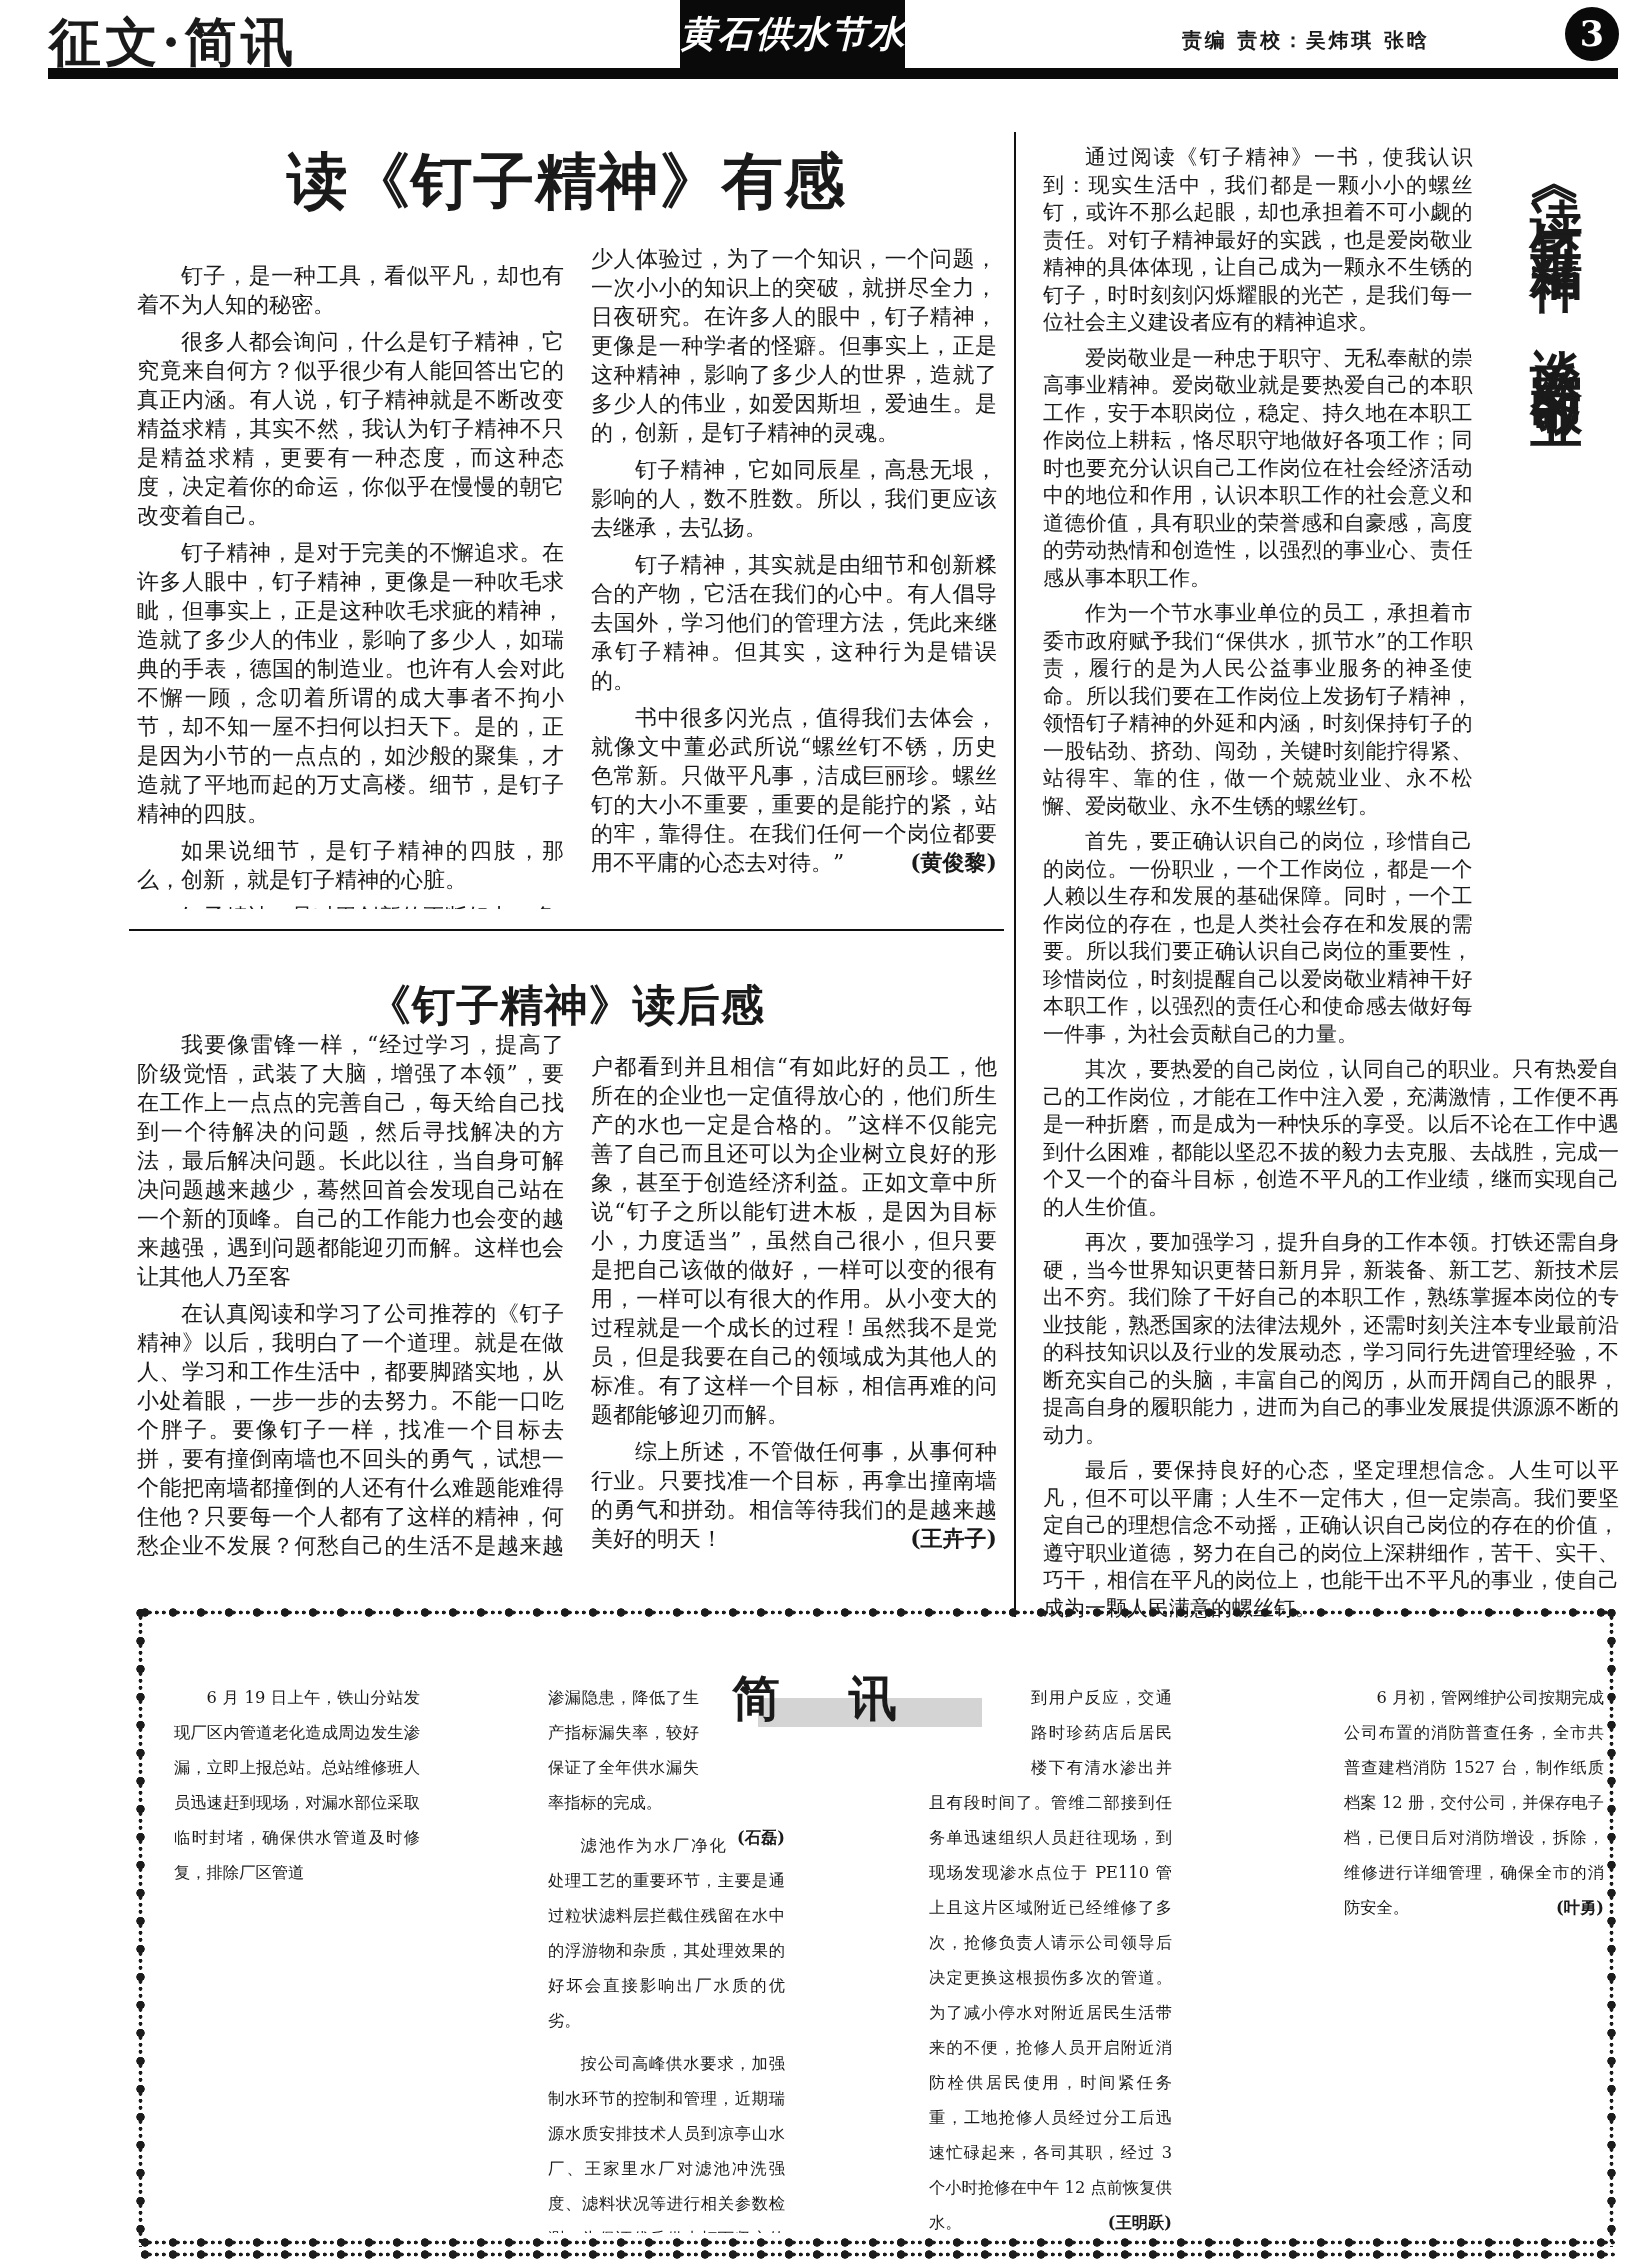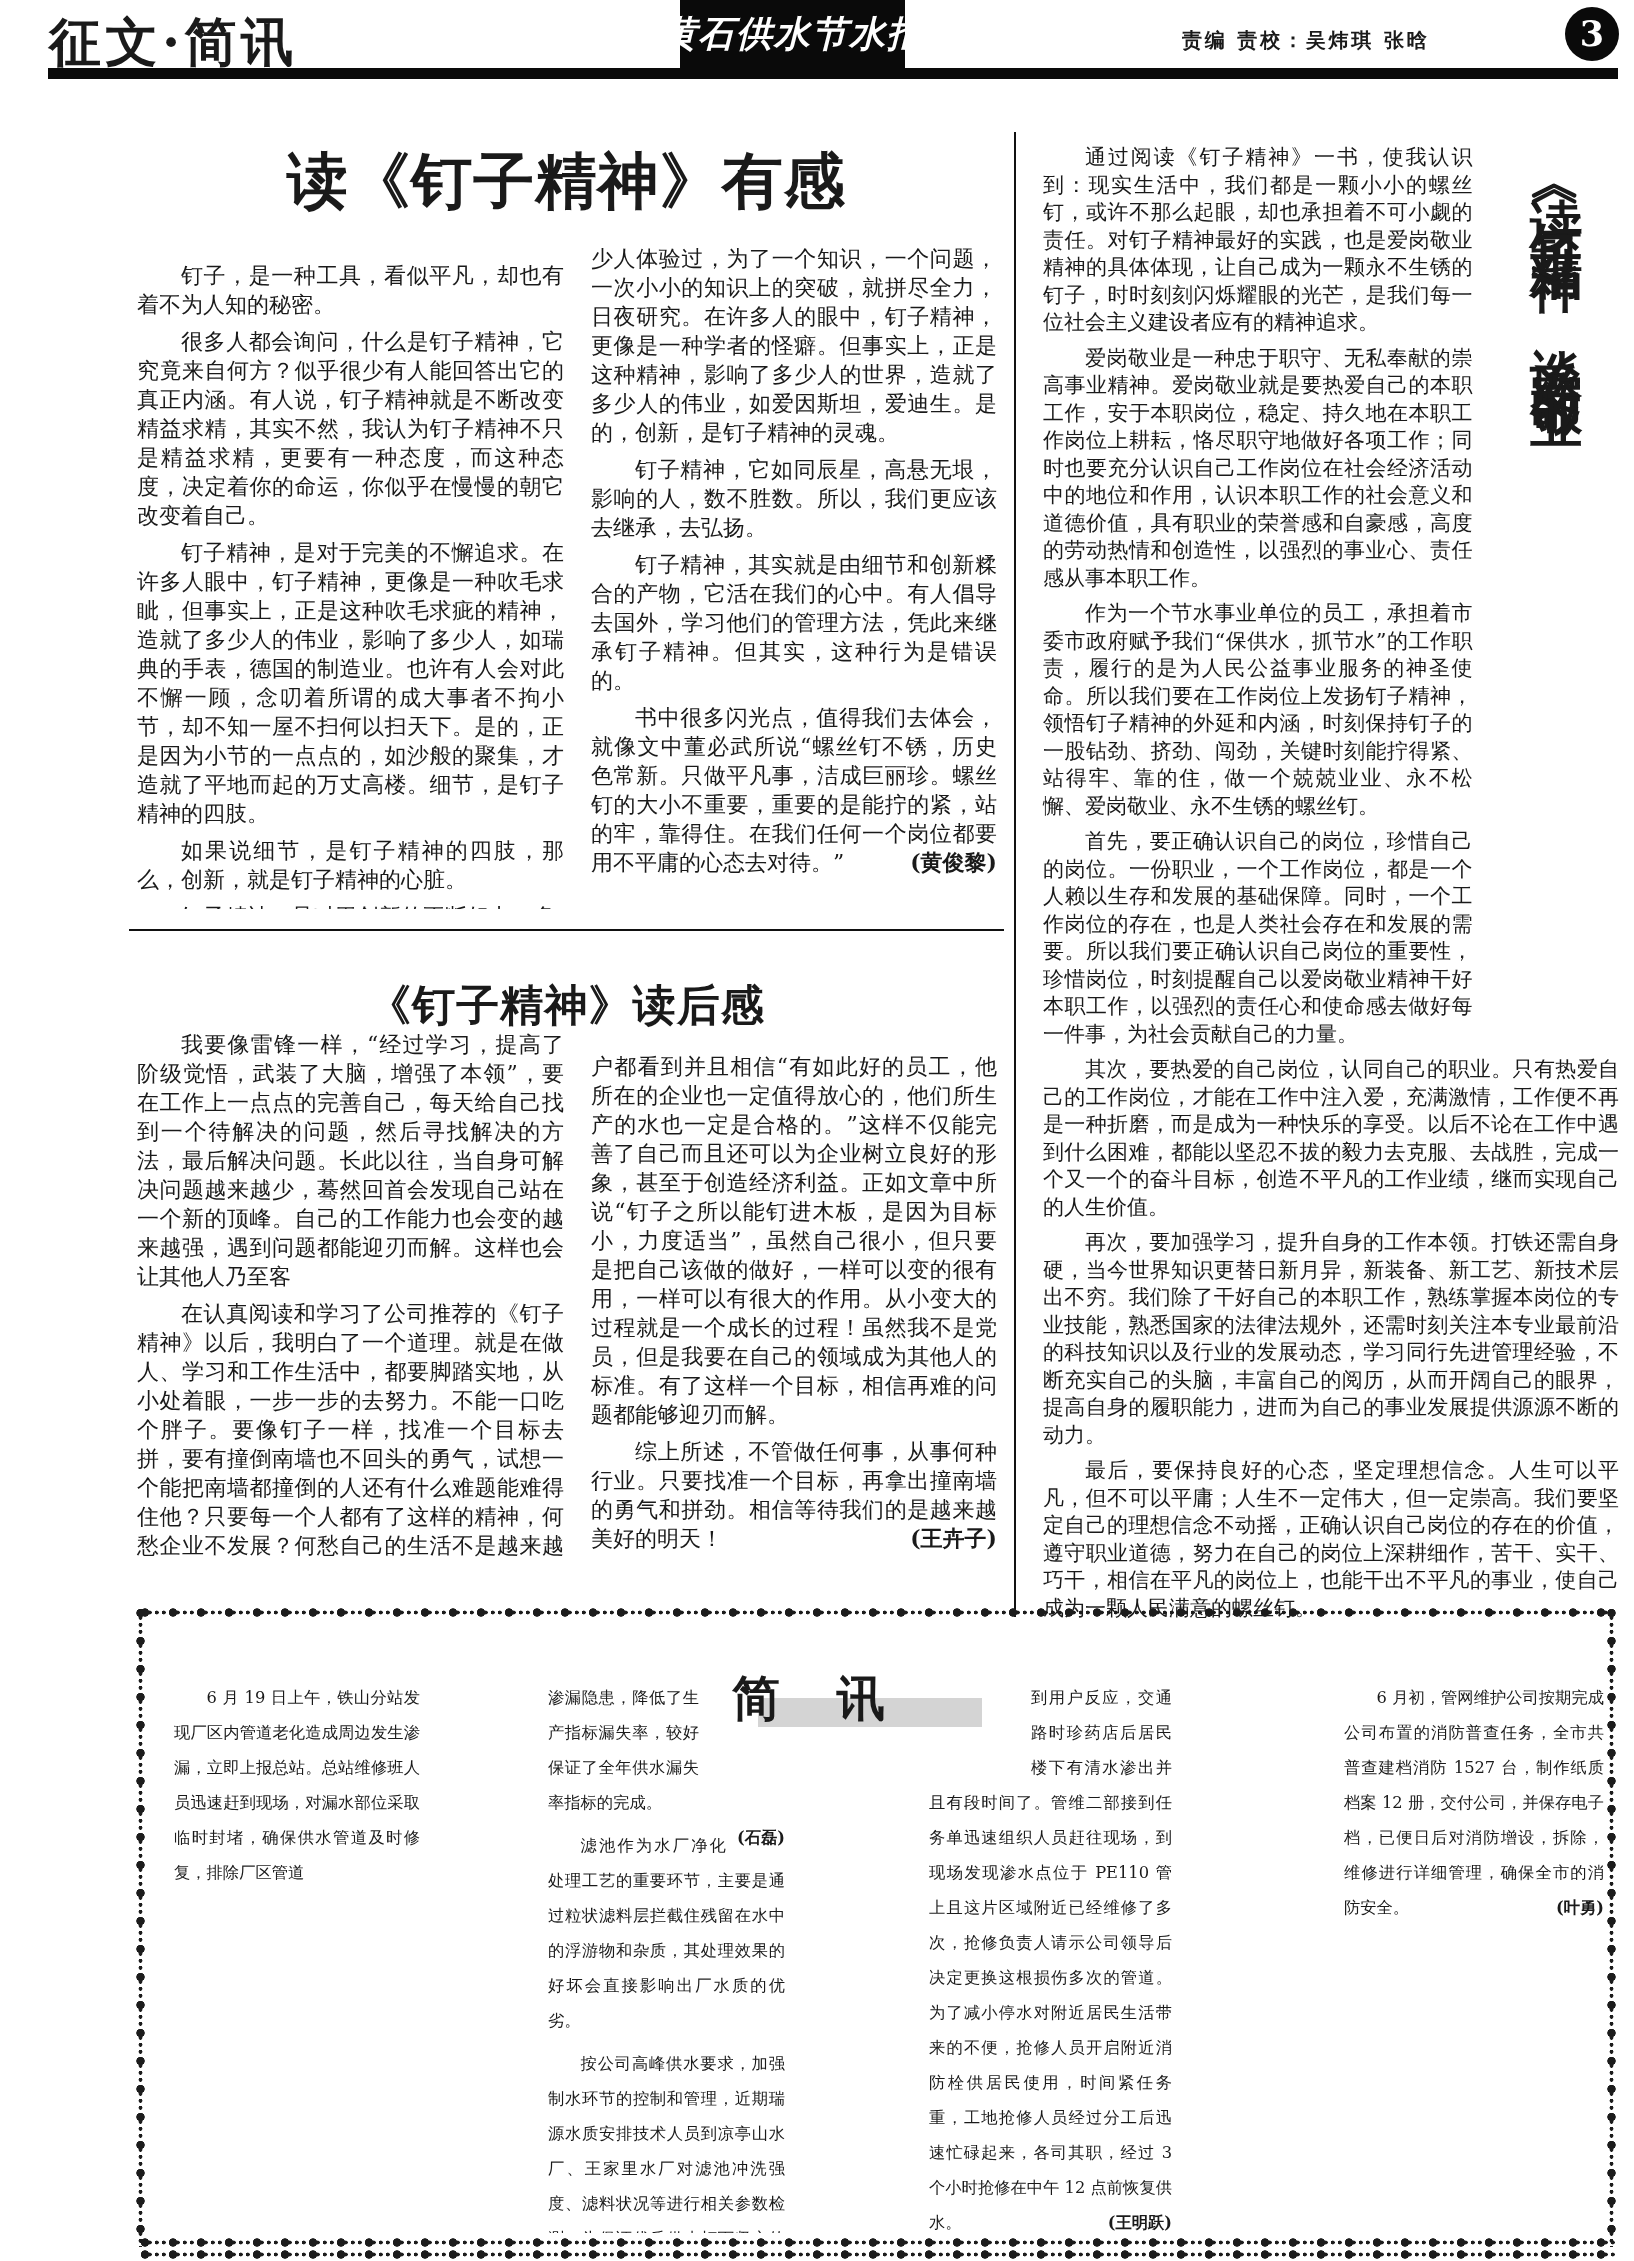--- a/index.html
+++ b/index.html
@@ -4,21 +4,21 @@
 <style>
   html,body { margin:0; padding:0; background:#e8e8e8; }
   .page {
     position:relative; width:1635px; height:2261px; background:#ffffff;
     font-family:"DejaVu Serif","Liberation Serif",serif; color:#1a1a1a;
     overflow:hidden;
   }
   
   .hdr-left { position:absolute; left:49px; top:7.9px; font-size:52px; font-weight:700; letter-spacing:4.5px; }
   .masthead { position:absolute; left:680px; top:0; width:225px; height:68px; background:#0a0a0a;
-              display:flex; align-items:center; justify-content:center; }
+              display:flex; align-items:center; }
   .masthead span { color:#fff; font-size:36px; font-weight:bold; font-style:italic; letter-spacing:1.7px; white-space:nowrap; }
   .editors { position:absolute; left:1182px; top:27px; font-size:20px; font-weight:bold; letter-spacing:2.8px; white-space:nowrap; }
   .pagenum { position:absolute; left:1565px; top:6.7px; width:54px; height:54px; border-radius:50%;
              background:#0a0a0a; color:#fff; display:flex; align-items:center; justify-content:center;
              font-size:35px; font-weight:bold; }
   .hdr-bar { position:absolute; left:48px; top:68px; width:1570px; height:10.7px; background:#0a0a0a; }
 
   
   .a1-title { position:absolute; left:129px; top:141px; width:875px; text-align:center;
               font-size:61px; font-weight:900; letter-spacing:1.1px; white-space:nowrap; }
@@ -57,21 +57,21 @@
              radial-gradient(circle at 4.5px 2.8px, #1c1c1c 1.7px, transparent 2.2px);
            background-size:9px 28px, 9px 7px; }
   .bx-top    { left:140px;  top:1608px; width:1477px; }
   .bx-bottom { left:140px;  top:2238px; width:1477px; }
   .bx-bottom2{ left:140px;  top:2250px; width:1477px; }
   .bx-left   { left:136px;  top:1608px; height:639px; }
   .bx-right  { left:1607px; top:1608px; height:639px; }
 
   .jx-shadow { position:absolute; left:758px; top:1698px; width:224px; height:29px; background:#d4d4d4; }
   .jx-title  { position:absolute; left:732px; top:1667px; font-size:48px; font-weight:900;
-               letter-spacing:20px; white-space:nowrap; }
+               letter-spacing:20px; white-space:nowrap;font-family:Liberation Mono, monospace; }
 
   .bcol { position:absolute; top:1672px; height:561px; font-size:16.3px; line-height:35px;
           text-align:justify; overflow:hidden; }
   .b1 { left:166px;  width:262px; }
   .b2 { left:540px;  width:253px; }
   .b3 { left:921px; width:259px; }
   .b4 { left:1336px; width:276px; }
   .b2-spacer { float:right; width:94px; height:141px; }
   .b3-spacer { float:left;  width:110px; height:107px; }
 </style>

